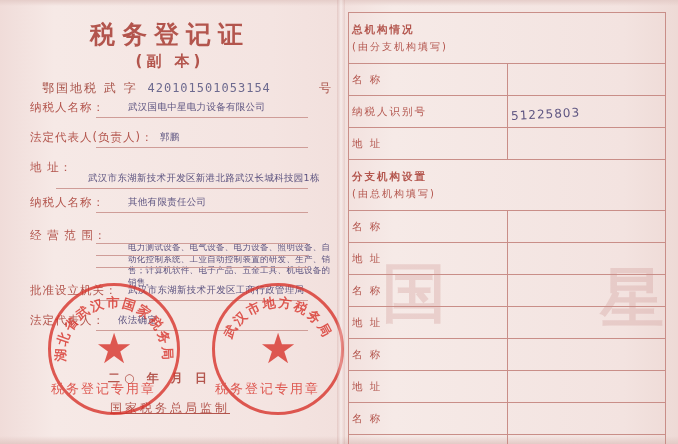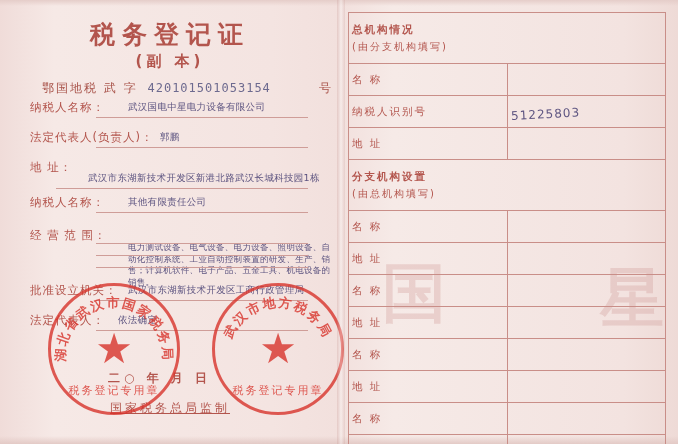--- a/index.html
+++ b/index.html
@@ -74,22 +74,22 @@
   }
   .seal .star{
     position:absolute;left:50%;top:50%;transform:translate(-50%,-50%);
     font-size:42px;color:#d8342c;line-height:1;
   }
   .seal .arc{
     position:absolute;left:0;top:0;width:100%;height:100%;
   }
   .seal .arc text{fill:#d8342c;font-size:13px;font-family:"DejaVu Sans","Liberation Sans",sans-serif;font-weight:bold;letter-spacing:2px;}
   .seal .btm{
-    position:absolute;left:0;bottom:14px;width:100%;text-align:center;
-    font-size:11px;color:#d8342c;letter-spacing:2px;
+    position:absolute;left:0;bottom:14px;width:100%;
+    font-size:13px;color:#d8342c;letter-spacing:2px;
   }
   #seal1{left:48px;top:283px;width:126px;height:126px;}
   #seal2{left:212px;top:283px;width:126px;height:126px;}
 
   .ghost{
     position:absolute;font-size:64px;color:rgba(205,150,145,.30);font-weight:bold;
   }
   #g1{left:382px;top:250px;}
   #g2{left:600px;top:255px;}
 

